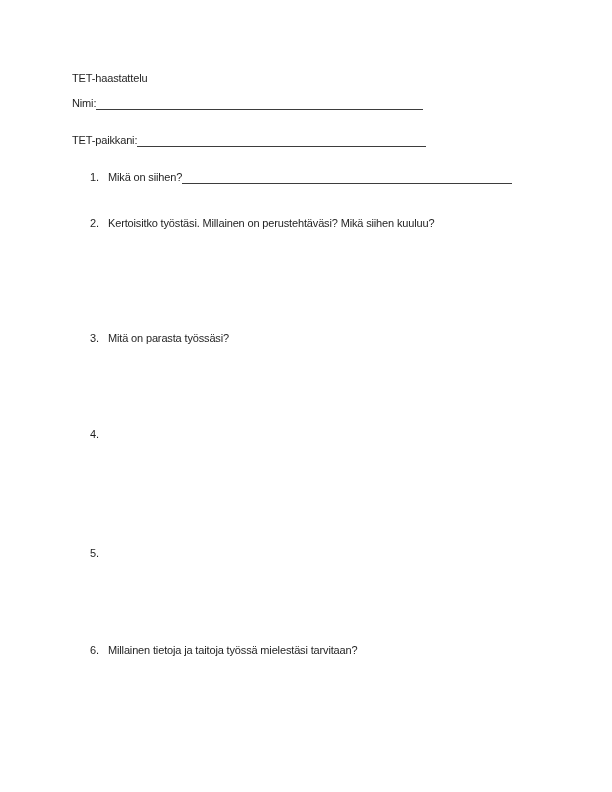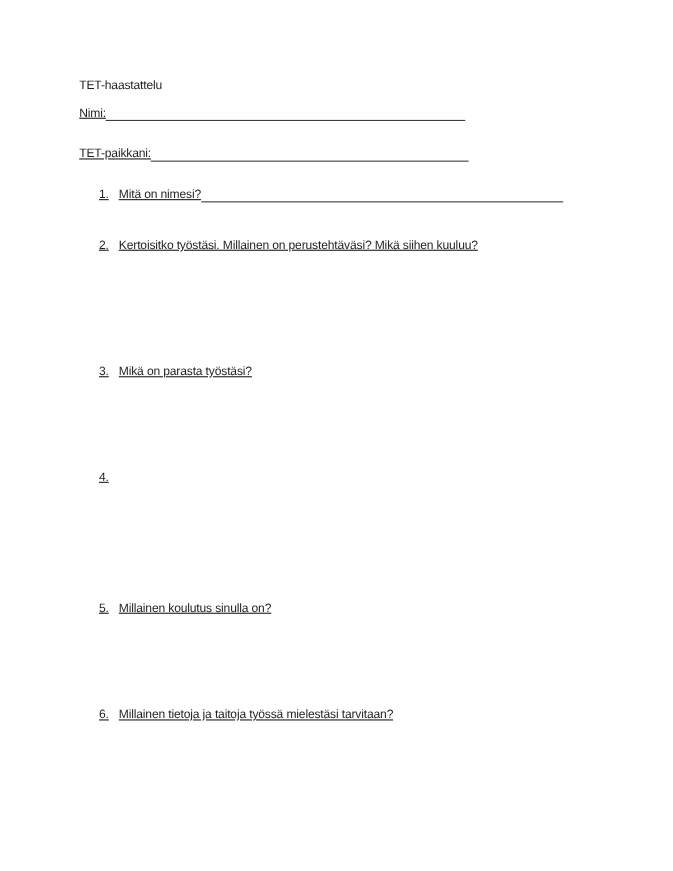--- a/index.html
+++ b/index.html
@@ -13,21 +13,20 @@
     letter-spacing: -0.15px;
     color: #1f1f1f;
     overflow: hidden;
   }
   .abs { position: absolute; }
   .row {
     display: flex;
     align-items: center;
     line-height: 14px;
     white-space: nowrap;
-    text-decoration: underline;
   }
   .fill-line {
     flex: 1;
     height: 12px;
     border-bottom: 1px solid #3d3d3d;
     min-width: 10px;
   }
   .q-num {
     flex: none;
     width: 18px;
@@ -47,41 +46,40 @@
     <span class="fill-line"></span>
   </div>
 
   <div class="abs row" style="left:72px; top:133px; width:354px;">
     <span>TET-paikkani:</span>
     <span class="fill-line"></span>
   </div>
 
   <div class="abs row" style="left:90px; top:170px; width:422px;">
     <span class="q-num">1.</span>
-    <span class="q-text">Mitä on nimesi?</span>
+    <span class="q-text">Mikä on siihen?</span>
     <span class="fill-line"></span>
   </div>
 
   <div class="abs row" style="left:90px; top:216px;">
     <span class="q-num">2.</span>
     <span class="q-text">Kertoisitko työstäsi. Millainen on perustehtäväsi? Mikä siihen kuuluu?</span>
   </div>
 
   <div class="abs row" style="left:90px; top:331px;">
     <span class="q-num">3.</span>
-    <span class="q-text">Mikä on parasta työstäsi?</span>
+    <span class="q-text">Mitä on parasta työssäsi?</span>
   </div>
 
   <div class="abs row" style="left:90px; top:427px;">
     <span class="q-num">4.</span>
   </div>
 
   <div class="abs row" style="left:90px; top:546px;">
     <span class="q-num">5.</span>
-    <span class="q-text">Millainen koulutus sinulla on?</span>
   </div>
 
   <div class="abs row" style="left:90px; top:643px;">
     <span class="q-num">6.</span>
     <span class="q-text">Millainen tietoja ja taitoja työssä mielestäsi tarvitaan?</span>
   </div>
 
 </div>
 
 </body></html>

